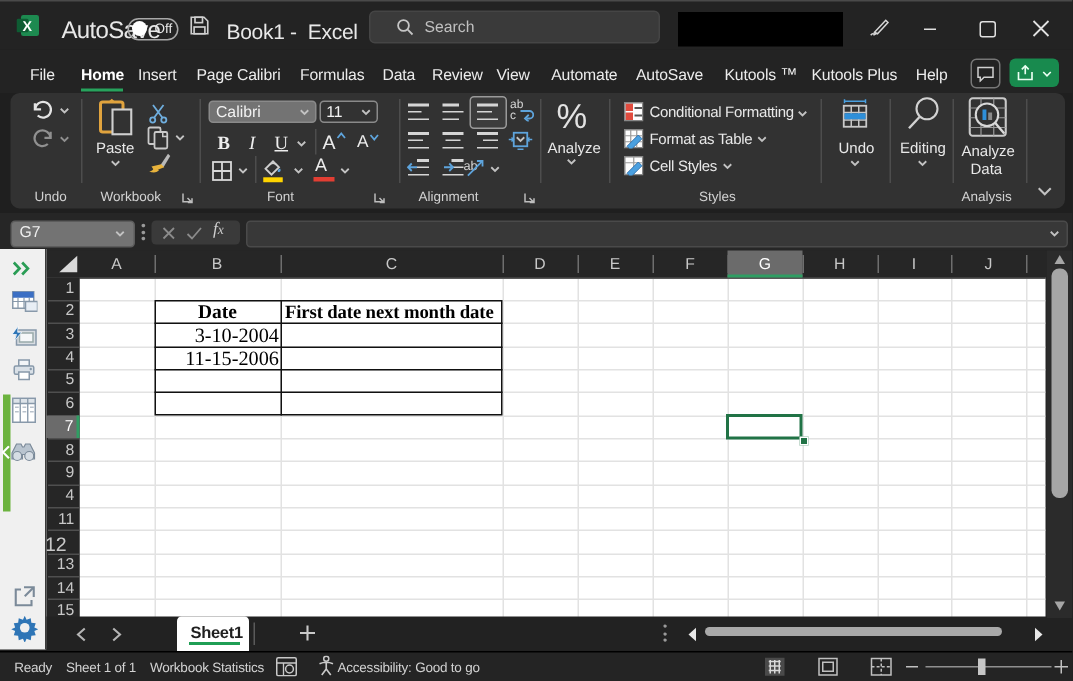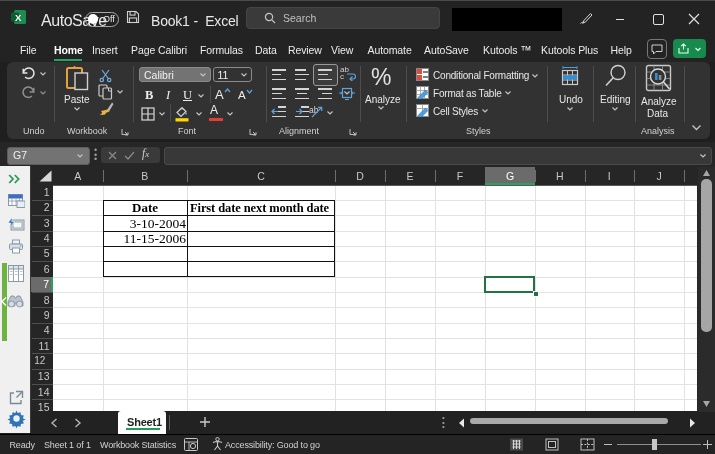--- a/index.html
+++ b/index.html
@@ -449,21 +449,21 @@
     <div class="ab" style="left:0;top:93.6px;width:19px;text-align:right;font-size:10.5px;color:#fff">7</div>
     <div class="ab" style="left:2px;top:107.44999999999999px;width:21px;height:1px;background:#4f4f4f"></div>
     <div class="ab" style="left:0;top:108.95px;width:19.5px;text-align:right;font-size:10.5px;color:#c8c8c8">8</div>
     <div class="ab" style="left:2px;top:122.8px;width:21px;height:1px;background:#4f4f4f"></div>
     <div class="ab" style="left:0;top:124.3px;width:19.5px;text-align:right;font-size:10.5px;color:#c8c8c8">9</div>
     <div class="ab" style="left:2px;top:138.15px;width:21px;height:1px;background:#4f4f4f"></div>
     <div class="ab" style="left:0;top:139.65px;width:19.5px;text-align:right;font-size:10.5px;color:#c8c8c8">4</div>
     <div class="ab" style="left:2px;top:153.5px;width:21px;height:1px;background:#4f4f4f"></div>
     <div class="ab" style="left:0;top:155px;width:19.5px;text-align:right;font-size:10.5px;color:#c8c8c8">11</div>
     <div class="ab" style="left:2px;top:168.85px;width:21px;height:1px;background:#4f4f4f"></div>
-    <div class="ab" style="left:0;top:170.35px;width:19.5px;text-align:center;font-size:10px;color:#c8c8c8">12</div>
+    <div class="ab" style="left:0;top:170.35px;width:19.5px;text-align:left;font-size:13px;color:#c8c8c8">12</div>
     <div class="ab" style="left:2px;top:184.2px;width:21px;height:1px;background:#4f4f4f"></div>
     <div class="ab" style="left:0;top:185.7px;width:19.5px;text-align:right;font-size:10.5px;color:#c8c8c8">13</div>
     <div class="ab" style="left:2px;top:199.54999999999998px;width:21px;height:1px;background:#4f4f4f"></div>
     <div class="ab" style="left:0;top:201.04999999999998px;width:19.5px;text-align:right;font-size:10.5px;color:#c8c8c8">14</div>
     <div class="ab" style="left:2px;top:214.89999999999998px;width:21px;height:1px;background:#4f4f4f"></div>
     <div class="ab" style="left:0;top:216.4px;width:19.5px;text-align:right;font-size:10.5px;color:#c8c8c8">15</div>
     <div class="ab" style="left:2px;top:230.25px;width:21px;height:1px;background:#4f4f4f"></div>
   </div>
 
 <div class="ab" style="left:0;top:166px;width:30px;height:267px;background:#f0f0f0;border-right:1px solid #3a3a3a"></div>

